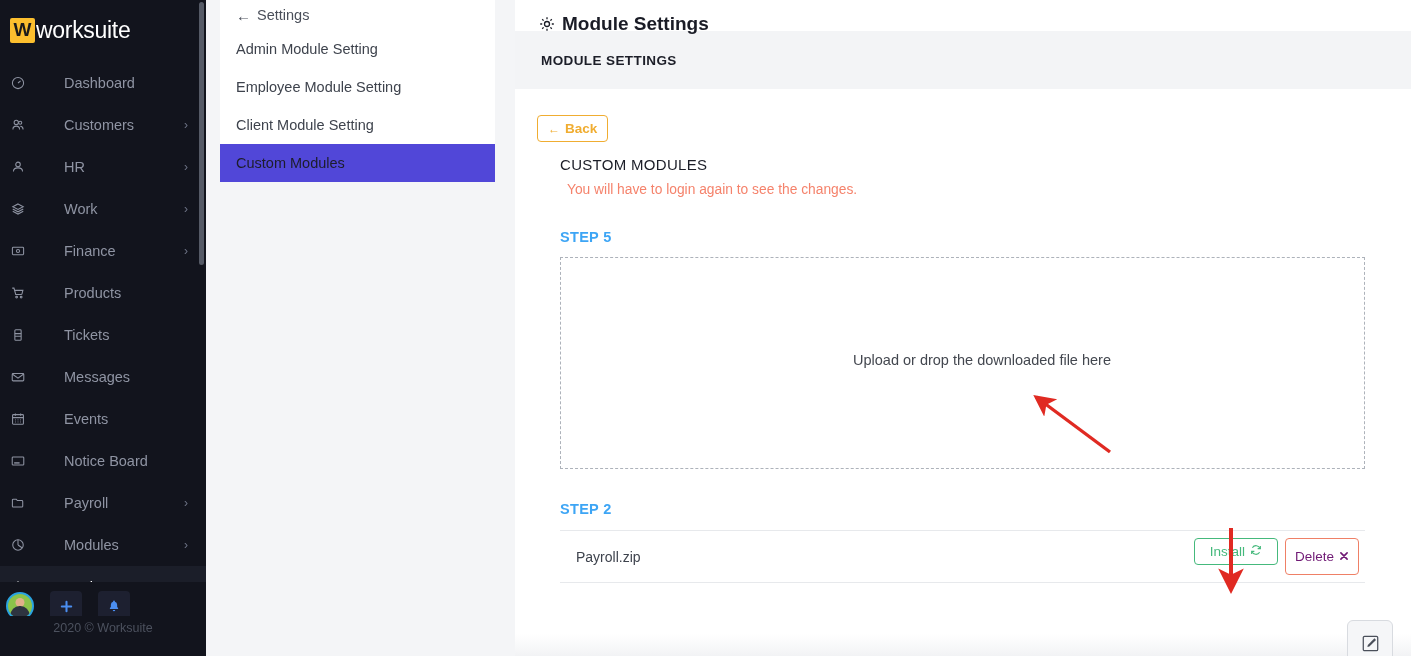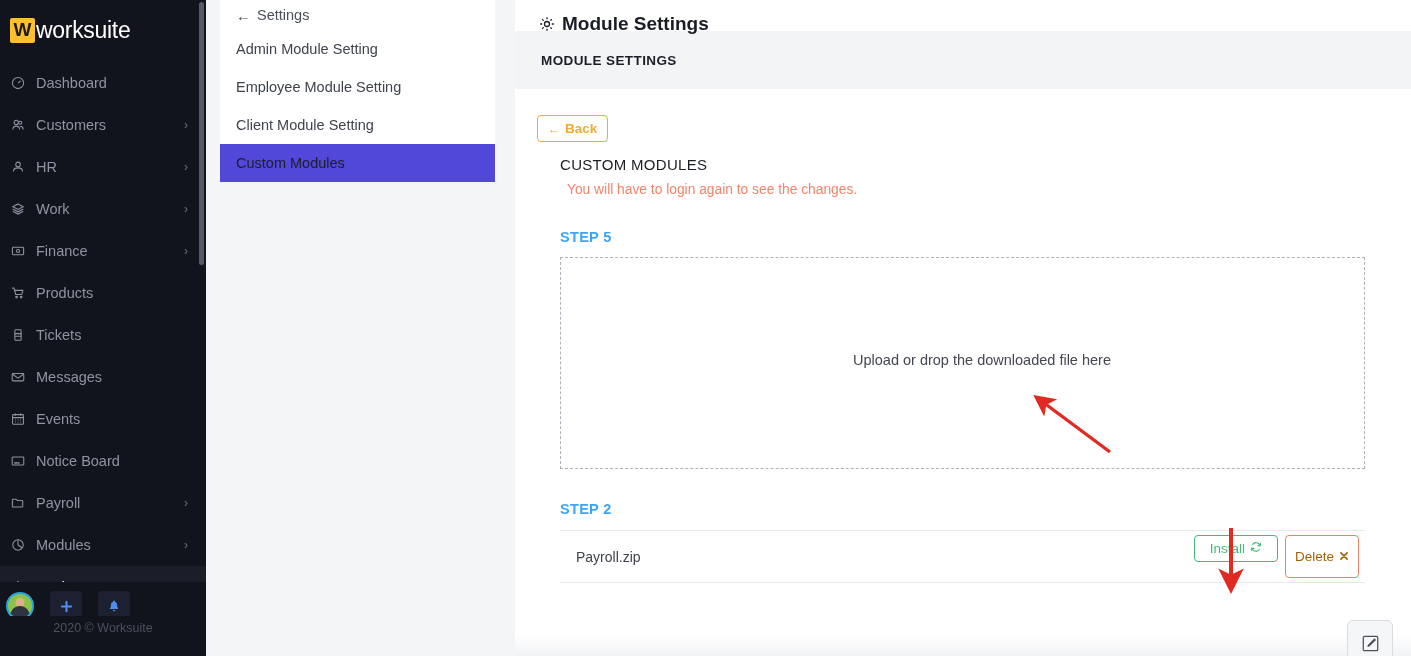--- a/index.html
+++ b/index.html
@@ -41,20 +41,21 @@
   }
   .nav { margin-top: 14px; }
   .nav-item {
     display: flex; align-items: center;
     height: 42px;
     padding-left: 11px;
     color: #8f94a3;
     font-size: 14.5px;
     position: relative;
     cursor: pointer;
+    gap: 28px;
   }
   .nav-item.active {
     background: #1b1e29;
     color: #ffffff;
   }
   .nav-ico {
     width: 20px; height: 16px;
     display: inline-flex; align-items: center; justify-content: flex-start;
     margin-right: 5px;
     color: #8f94a3;
@@ -255,25 +256,25 @@
     height: 27px; padding: 0 15px;
     border: 1px solid #45b97c;
     border-radius: 4px;
     background: #fff;
     color: #45b97c;
     font-size: 13.5px;
     cursor: pointer;
   }
   .btn-delete {
     display: inline-flex; align-items: center; gap: 5px;
-    height: 43px; padding: 0 9px;
+    height: 37px; padding: 0 9px;
     border: 1px solid #ef8066;
     border-radius: 4px;
     background: #fff;
-    color: #a16207;
+    color: #701a75;
     font-size: 13.5px;
     cursor: pointer;
   }
   .bottom-fade {
     position: absolute; left: 0; bottom: 0;
     width: 896px; height: 22px;
     background: linear-gradient(to bottom, #ffffff 0%, #f2f3f5 100%);
   }
 
   .fab {

